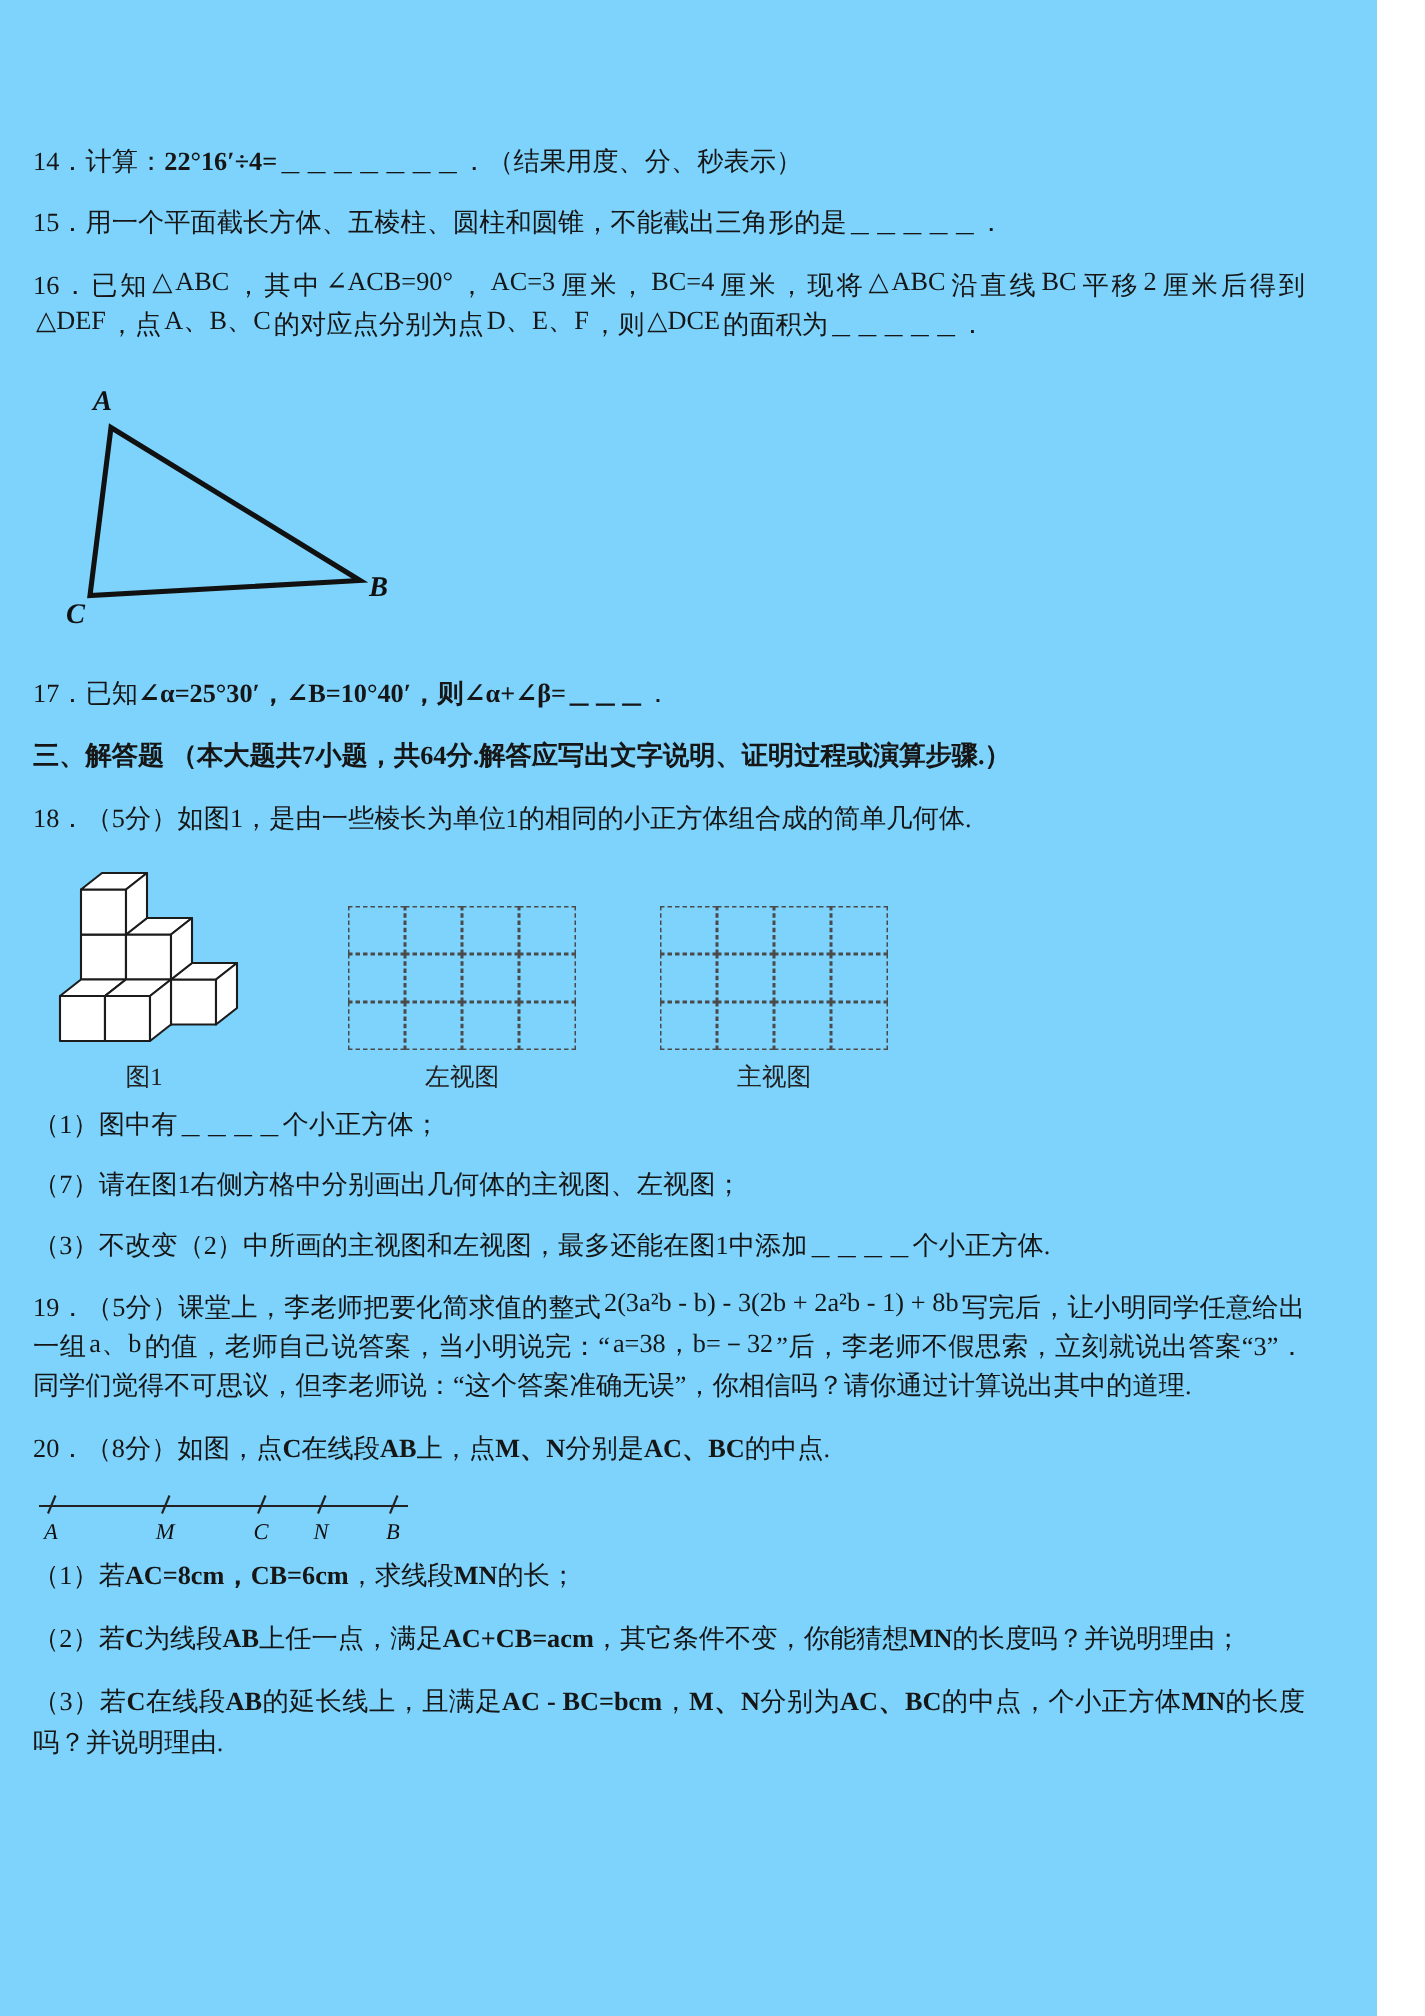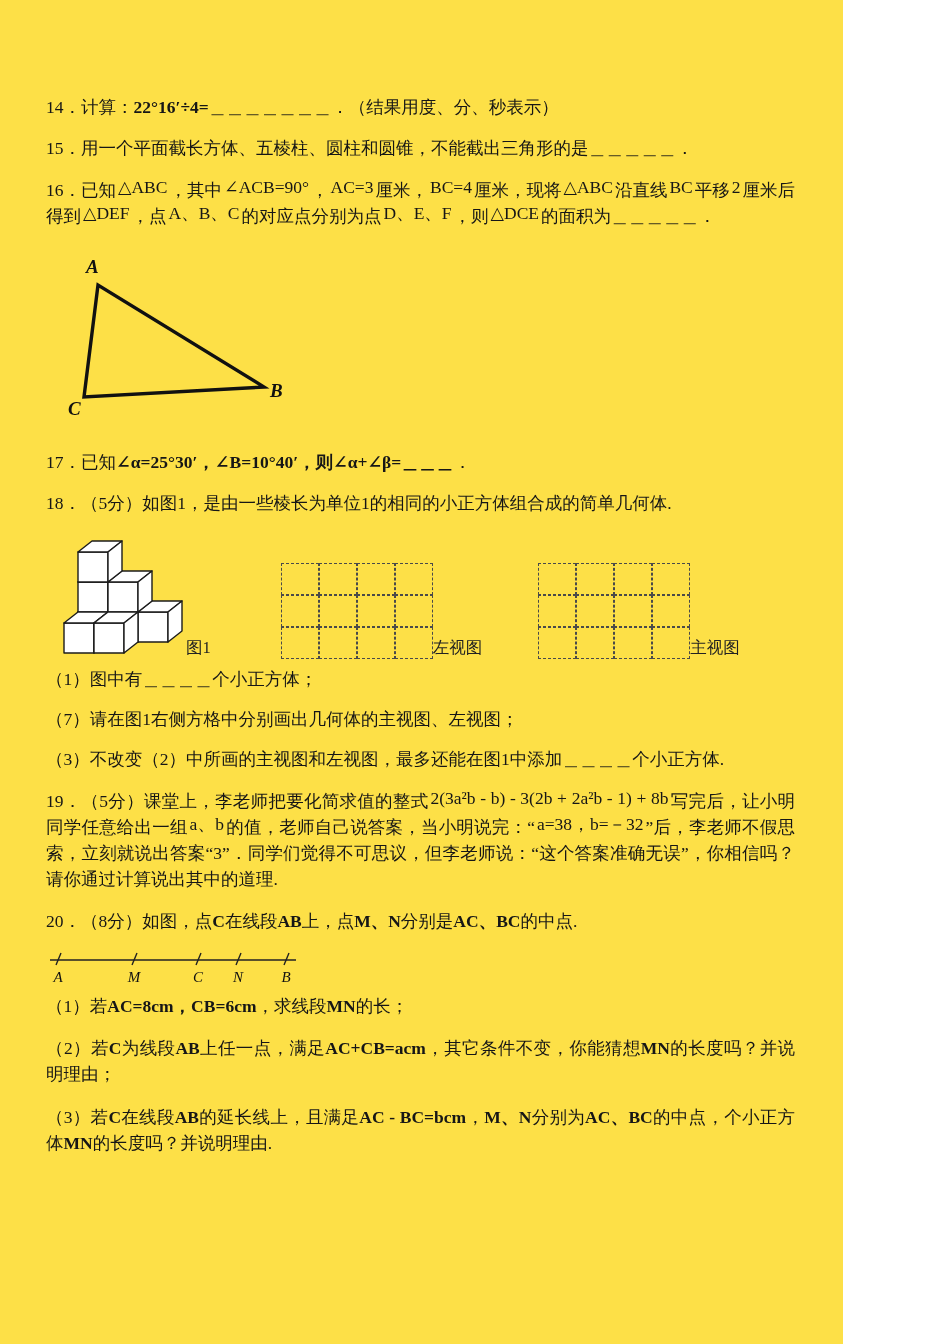--- a/index.html
+++ b/index.html
@@ -1,32 +1,32 @@
 <!DOCTYPE html>
 <html><head>
 <meta charset="utf-8">
 <style>
   *{margin:0;padding:0;box-sizing:border-box}
   html,body{background:#ffffff}
   body{width:950px}
   .page{
-    width:843px;min-height:1344px;background:#fde047;
-    padding:94px 48px 40px 46px;
+    width:918px;min-height:1344px;background:#7dd3fc;
+    padding:94px 48px 40px 22px;
     font-family:"Liberation Serif","DejaVu Serif",serif;
     font-size:17.5px;color:#161616;
   }
   p.qline{line-height:1.5;margin-bottom:15px;text-align:justify}
   .m{position:relative;top:-2.5px;padding:0 2px}
   .bd{font-weight:700}
   .q16{line-height:3.0;margin-bottom:0}
   .q17{margin-top:24px}
   .sec{margin-top:8px}
   .q18stem{margin-top:14px;margin-bottom:0}
   .figrow{display:flex;align-items:flex-end;margin:16px 0 0 8px}
-  .figcol{display:flex;flex-direction:row;align-items:flex-end}
+  .figcol{display:flex;flex-direction:column;align-items:center}
   .figcol + .figcol{margin-left:56px}
   .cubecol{margin-right:14px}
   .figcap{margin-top:7px;font-size:16.5px;color:#222}
   .dgrid{display:grid}
   .dgrid .cell{width:38px;height:32px;border:1px dashed #4a4a4a}
   .trifig{display:block;margin:26px 0 0 16px}
   .vlab{font-family:"Liberation Serif","DejaVu Serif",serif;font-style:italic;font-weight:700;font-size:19px;fill:#111}
   .q18parts{margin-top:8px}
   .q18parts p{margin:0 0 15px;line-height:1.45;text-align:justify}
   .q19{margin-top:8px;line-height:2.55}
@@ -47,20 +47,21 @@
   <p class="qline q16"><span>16．已知</span><span class="m">△ABC</span><span>，其中</span><span class="m">∠ACB=90°</span><span>，</span><span class="m">AC=3</span><span>厘米，</span><span class="m">BC=4</span><span>厘米，现将</span><span class="m">△ABC</span><span>沿直线</span><span class="m">BC</span><span>平移</span><span class="m">2</span><span>厘米后得到</span><span class="m">△DEF</span><span>，点</span><span class="m">A、B、C</span><span>的对应点分别为点</span><span class="m">D、E、F</span><span>，则</span><span class="m">△DCE</span><span>的面积为</span><span>＿＿＿＿＿</span><span>．</span></p>
 
   <svg class="trifig" width="240" height="170" viewBox="0 0 240 170">
     <path d="M36 30 L22 142 L202 132 Z" fill="none" stroke="#111" stroke-width="3.4"></path>
     <text class="vlab" x="24" y="18">A</text>
     <text class="vlab" x="6" y="160">C</text>
     <text class="vlab" x="208" y="142">B</text>
   </svg>
 
   <p class="qline q17"><span>17．已知</span><span class="bd">∠α=25°30′，∠B=10°40′，则∠α+∠β=</span><span class="bd">＿＿＿</span><span>．</span></p>
+  <p class="qline sec"><span class="bd">三、解答题</span><span class="bd"> （本大题共7小题，共64分.解答应写出文字说明、证明过程或演算步骤.）</span></p>
   <p class="qline q18stem"><span>18．（5分）如图1，是由一些棱长为单位1的相同的小正方体组合成的简单几何体.</span></p>
 
   <div class="figrow">
     <div class="figcol cubecol">
       <svg class="cubefig" width="132" height="126" viewBox="0 2 132 126">
         <g>
           <rect x="24" y="81" width="30" height="30"></rect>
             <path d="M24 81l14 -11h30l-14 11z"></path>
             <path d="M54 81l14 -11v30l-14 11z"></path>
         </g>

